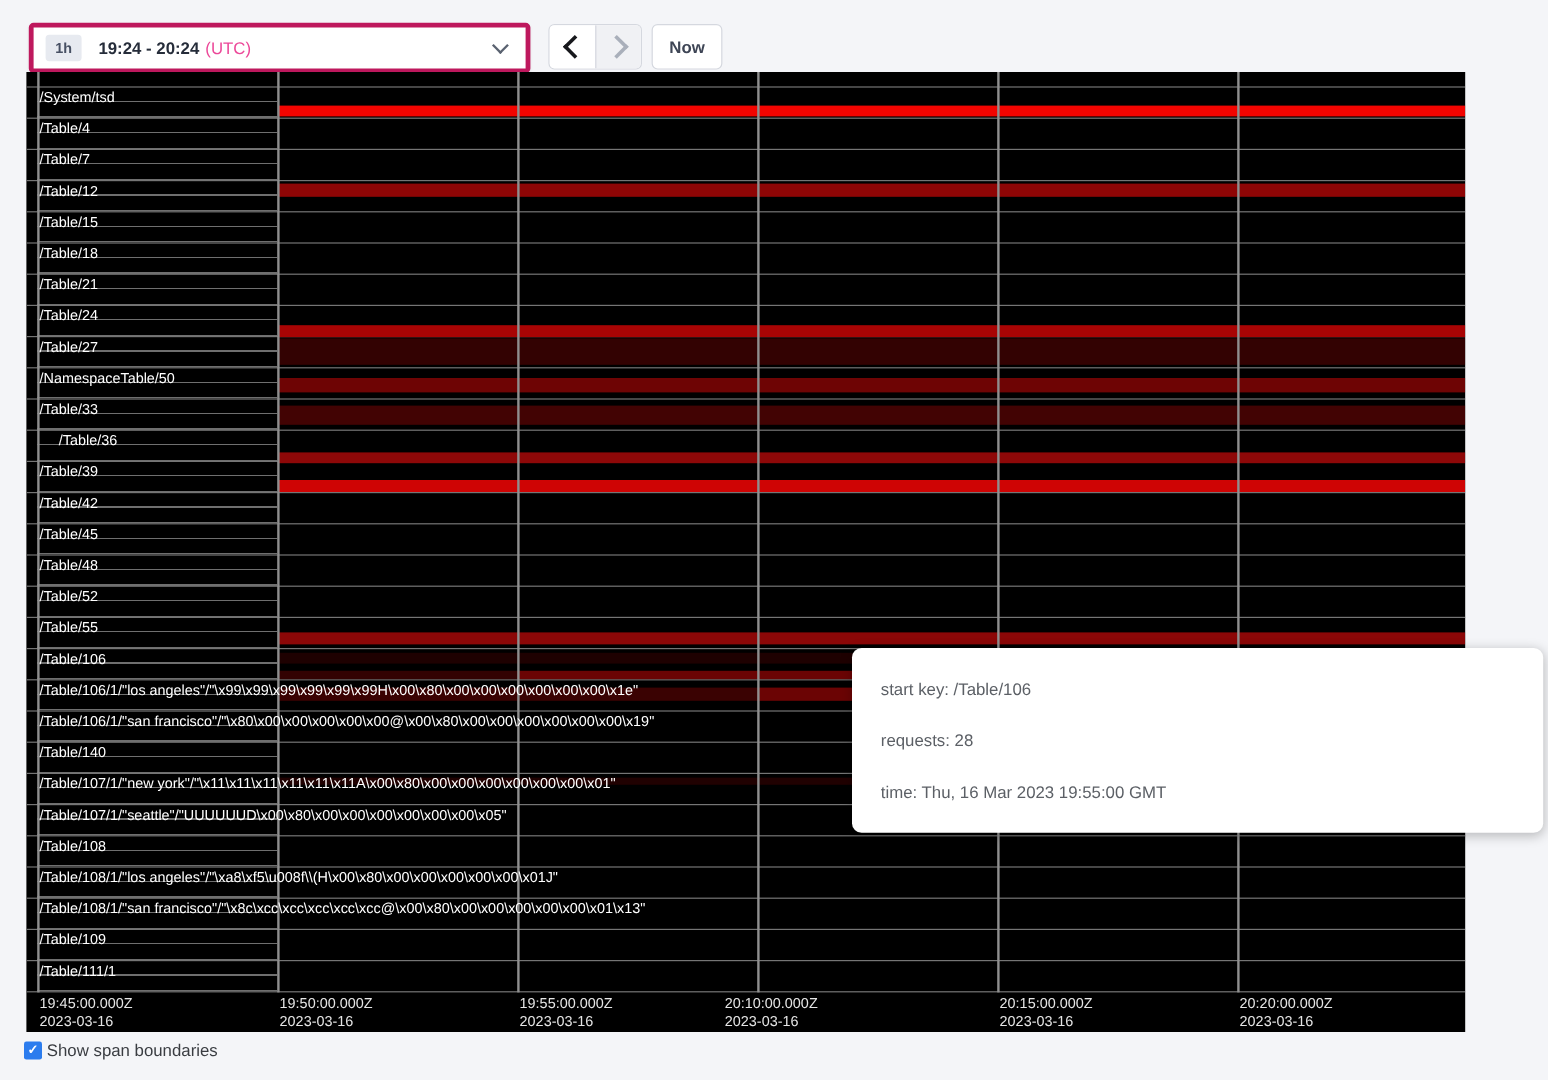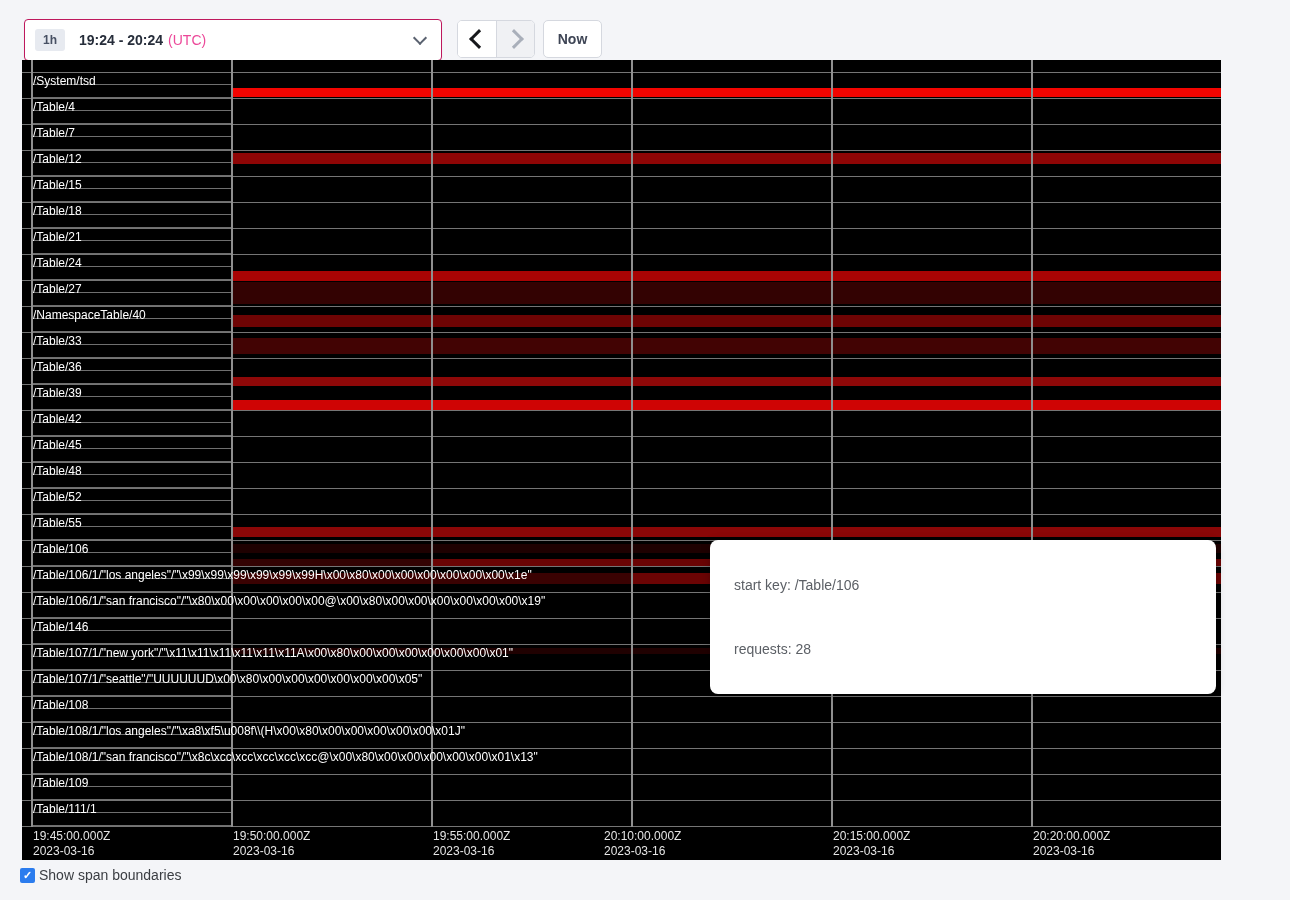--- a/index.html
+++ b/index.html
@@ -5,21 +5,21 @@
   html,body{margin:0;padding:0;}
   body{
     width:1290px;height:900px;position:relative;overflow:hidden;
     background:#f4f5f8;
     font-family:"Liberation Sans",sans-serif;
     -webkit-font-smoothing:antialiased;
   }
   
   .time-card{
     position:absolute;left:24px;top:19px;width:418px;height:42px;
-    background:#fff;border:1px solid #be185d;border-radius:4px;
+    background:#fff;border:4px solid #be185d;border-radius:4px;
     box-shadow:0 1px 2px rgba(0,0,0,.05);
     display:flex;align-items:center;box-sizing:border-box;padding:0 16px 0 10px;
     cursor:pointer;
   }
   .range-badge{
     background:#e7eaf0;color:#475063;font-weight:bold;font-size:12px;
     padding:5px 8px;border-radius:3px;line-height:1;
   }
   .range-label{margin-left:14px;font-size:14px;font-weight:bold;color:#262d3a;text-align:right;}
   .range-suffix{margin-left:5px;font-size:14px;color:#ec4899;}
@@ -65,21 +65,21 @@
   .hm-label{
     position:absolute;left:11px;z-index:5;color:#fff;font-size:12px;line-height:13px;
     white-space:nowrap;
   }
   .tick-label{
     position:absolute;top:769px;z-index:5;color:#e5e5e5;font-size:12px;line-height:15px;
     white-space:nowrap;
   }
   
   .kv-tooltip{
-    position:absolute;left:710px;top:540px;width:506px;height:154px;box-sizing:border-box;
+    position:absolute;left:710px;top:540px;width:576px;height:154px;box-sizing:border-box;
     background:#fff;border-radius:8px;box-shadow:0 2px 10px rgba(0,0,0,.25);
     padding:13px 24px;display:flex;flex-direction:column;justify-content:space-around;
     z-index:10;
   }
   .kv-tooltip div{font-size:14px;color:#5c6066;white-space:nowrap;}
   
   .footer{position:absolute;left:20px;top:867px;display:flex;align-items:center;cursor:pointer;}
   .cbx{
     width:15px;height:15px;background:#2b7cee;border-radius:2px;
     display:flex;align-items:center;justify-content:center;
@@ -127,27 +127,27 @@
       <div class="hm-row" style="top: 168px;"></div>
       <div class="hm-label" style="top: 171px;">/Table/21</div>
       <div class="hm-row" style="top: 194px;"></div>
       <div class="hm-band" style="top: 211px; left: 210px; width: 989px; height: 10px; background: rgb(168, 4, 4);"></div>
       <div class="hm-label" style="top: 197px;">/Table/24</div>
       <div class="hm-row" style="top: 220px;"></div>
       <div class="hm-band" style="top: 222px; left: 210px; width: 989px; height: 22px; background: rgb(51, 2, 2);"></div>
       <div class="hm-label" style="top: 223px; text-align: right;">/Table/27</div>
       <div class="hm-row" style="top: 246px;"></div>
       <div class="hm-band" style="top: 255px; left: 210px; width: 989px; height: 12px; background: rgb(110, 4, 4);"></div>
-      <div class="hm-label" style="top: 249px;">/NamespaceTable/40</div>
+      <div class="hm-label" style="top: 249px;">/NamespaceTable/50</div>
       <div class="hm-row" style="top: 272px;"></div>
       <div class="hm-band" style="top: 278px; left: 210px; width: 989px; height: 16px; background: rgb(66, 3, 3);"></div>
       <div class="hm-label" style="top: 275px;">/Table/33</div>
       <div class="hm-row" style="top: 298px;"></div>
       <div class="hm-band" style="top: 317px; left: 210px; width: 989px; height: 9px; background: rgb(142, 8, 8);"></div>
-      <div class="hm-label" style="top: 301px;">/Table/36</div>
+      <div class="hm-label" style="top: 301px; padding-left: 16px;">/Table/36</div>
       <div class="hm-row" style="top: 324px;"></div>
       <div class="hm-band" style="top: 340px; left: 210px; width: 989px; height: 10px; background: rgb(207, 4, 4);"></div>
       <div class="hm-label" style="top: 327px;">/Table/39</div>
       <div class="hm-row" style="top: 350px;"></div>
       <div class="hm-label" style="top: 353px;">/Table/42</div>
       <div class="hm-row" style="top: 376px;"></div>
       <div class="hm-label" style="top: 379px;">/Table/45</div>
       <div class="hm-row" style="top: 402px;"></div>
       <div class="hm-label" style="top: 405px;">/Table/48</div>
       <div class="hm-row" style="top: 428px;"></div>
@@ -160,21 +160,21 @@
       <div class="hm-band" style="top: 499px; left: 210px; width: 199px; height: 7px; background: rgb(51, 2, 2);"></div>
       <div class="hm-band" style="top: 499px; left: 409px; width: 790px; height: 7px; background: rgb(107, 4, 4);"></div>
       <div class="hm-label" style="top: 483px;">/Table/106</div>
       <div class="hm-row" style="top: 506px;"></div>
       <div class="hm-band" style="top: 513px; left: 210px; width: 399px; height: 11px; background: rgb(58, 2, 2);"></div>
       <div class="hm-band" style="top: 513px; left: 609px; width: 590px; height: 11px; background: rgb(107, 4, 4);"></div>
       <div class="hm-label" style="top: 509px;">/Table/106/1/"los angeles"/"\x99\x99\x99\x99\x99\x99H\x00\x80\x00\x00\x00\x00\x00\x00\x1e"</div>
       <div class="hm-row" style="top: 532px;"></div>
       <div class="hm-label" style="top: 535px;">/Table/106/1/"san francisco"/"\x80\x00\x00\x00\x00\x00@\x00\x80\x00\x00\x00\x00\x00\x00\x19"</div>
       <div class="hm-row" style="top: 558px;"></div>
-      <div class="hm-label" style="top: 561px;">/Table/146</div>
+      <div class="hm-label" style="top: 561px;">/Table/140</div>
       <div class="hm-row" style="top: 584px;"></div>
       <div class="hm-band" style="top: 588px; left: 210px; width: 989px; height: 6px; background: rgb(32, 1, 1);"></div>
       <div class="hm-label" style="top: 587px;">/Table/107/1/"new york"/"\x11\x11\x11\x11\x11\x11A\x00\x80\x00\x00\x00\x00\x00\x00\x01"</div>
       <div class="hm-row" style="top: 610px;"></div>
       <div class="hm-label" style="top: 613px;">/Table/107/1/"seattle"/"UUUUUUD\x00\x80\x00\x00\x00\x00\x00\x00\x05"</div>
       <div class="hm-row" style="top: 636px;"></div>
       <div class="hm-label" style="top: 639px;">/Table/108</div>
       <div class="hm-row" style="top: 662px;"></div>
       <div class="hm-label" style="top: 665px;">/Table/108/1/"los angeles"/"\xa8\xf5\u008f\\(H\x00\x80\x00\x00\x00\x00\x00\x01J"</div>
       <div class="hm-row" style="top: 688px;"></div>
@@ -218,18 +218,19 @@
       <div class="tick-label" style="left: 1011px;">
         <div>20:20:00.000Z</div>
         <div>2023-03-16</div>
       </div>
     </div>
 </div>
 
 <div class="kv-tooltip">
   <div>start key: /Table/106</div>
   <div>requests: 28</div>
+  <div>time: Thu, 16 Mar 2023 19:55:00 GMT</div>
 </div>
 
 <div class="footer">
   <span class="cbx">✓</span>
   <span class="cbx-label">Show span boundaries</span>
 </div>
 
 </body></html>

